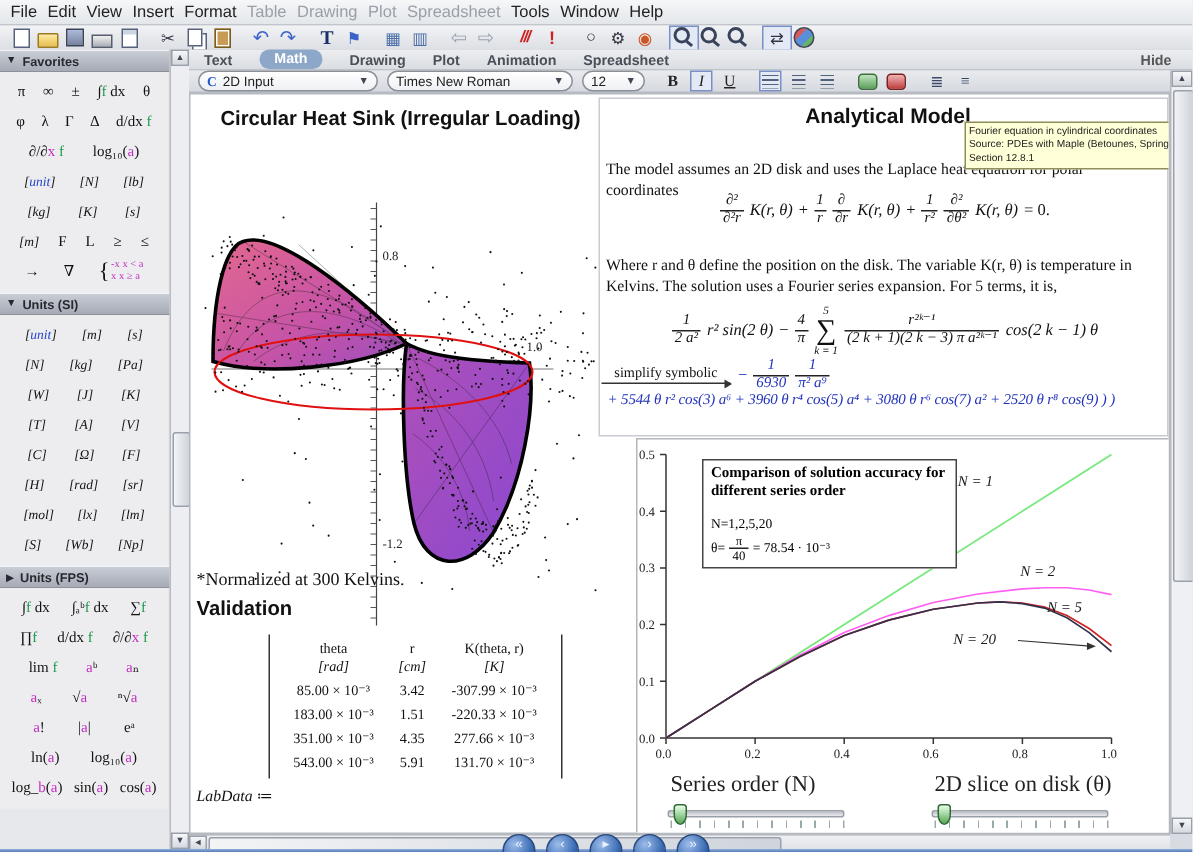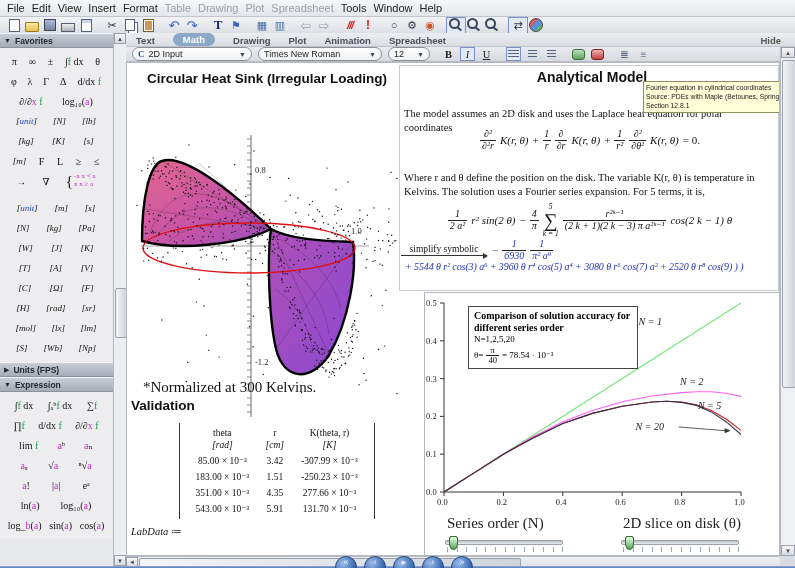--- a/index.html
+++ b/index.html
@@ -93,30 +93,30 @@
   .simp{display:flex;flex-direction:column;align-items:center;font-size:9.5px;color:#111;min-width:86px}
   .simp .arrline{width:100%;height:1px;background:#333;position:relative;margin-top:1px}
   .simp .arrline::after{content:"";position:absolute;right:-1px;top:-2.5px;border-left:5px solid #333;border-top:3px solid transparent;border-bottom:3px solid transparent}
   .blue{color:#2233bb}
   #result2{left:278px;top:198px;width:374px;font-size:10px;letter-spacing:-0.1px}
   
   #chart-frame{left:297px;top:229px;width:355px;height:264px;border:1px solid #b3b6bc;background:#fff}
   #chart-svg text{font-family:"Liberation Serif","DejaVu Serif",serif;font-size:8.5px;fill:#222}
   #legend{left:43px;top:13px;width:170px;border:1px solid #444;background:#fff;padding:3px 5px;box-sizing:border-box}
   #legend .lt{font-weight:bold;font-size:10px;line-height:1.15}
-  #legend .ls{font-size:9px;margin-top:1px}
+  #legend .ls{font-size:9px;margin-top:11px}
   #legend .lth{font-size:9px;display:flex;align-items:center;gap:3px;margin-top:2px}
   .clabel{position:absolute;font-style:italic;font-size:10px;color:#1a1a1a;white-space:nowrap}
   .sl-label{position:absolute;font-size:15px;color:#222;text-align:left;width:130px}
   .sl-track{position:absolute;height:3px;background:linear-gradient(#b9bdc4,#e8eaee);border:1px solid #9aa0a8;border-radius:2px}
   .sl-ticks{position:absolute;height:5px;background:repeating-linear-gradient(90deg,#9aa 0 1px,transparent 1px 9.6px)}
   .sl-thumb{position:absolute;width:7px;height:12px;background:linear-gradient(#e8ffe8,#57a857);border:1px solid #2e6b33;
             border-radius:3px 3px 60% 60%;top:-5px}
   
-  #footnote{left:16px;top:316px;font-size:15px;color:#111}
+  #footnote{left:4px;top:316px;font-size:12px;color:#111}
   #v-heading{left:4px;top:335px;font-size:13.5px;font-weight:bold;color:#111}
   #labdata-lbl{left:4px;top:462px;font-size:10.5px;font-style:italic;color:#111}
   #mtable{left:52px;top:360px;width:196px;border-left:1px solid #333;border-right:1px solid #333;padding:2px 4px;box-sizing:border-box}
   #mtable table{width:100%;border-collapse:collapse;font-size:9.5px;color:#111}
   #mtable td{text-align:center;padding:2.5px 1px;white-space:nowrap}
   #mtable .hd{}
   #mtable .un{font-style:italic;padding-top:0}
   
   #vscroll{left:780px;top:47px;width:15px;height:509px;background:#eef0f3;border-left:1px solid #b7bac0;box-sizing:border-box}
   #hscroll{left:126px;top:556px;width:654px;height:11px;background:linear-gradient(#eef0f3,#dfe2e7);border-top:1px solid #b7bac0;box-sizing:border-box}
@@ -246,20 +246,24 @@
       <div class="prow" data-name="palette-row">
         <span class="pitem" data-name="palette-button">→</span>
         <span class="pitem" data-name="palette-button">∇</span>
         <span class="pitem pw" data-name="palette-button">
           <span class="brace" data-name="brace-icon">{</span>
           <span class="lines" data-name="piecewise-lines">-x   x &lt; a
 x   x ≥ a</span>
         </span>
       </div>
     </div>
+    <div class="panel-h" data-name="panel-header-units-si-">
+      <span class="tri" data-name="collapse-triangle-icon">▼</span>
+      <span data-name="panel-title">Units (SI)</span>
+    </div>
     <div class="panel-b" data-name="panel-body">
       <div class="prow" data-name="palette-row">
         <span class="pitem unit" data-name="palette-button">[<span class="vb">unit</span>]</span>
         <span class="pitem unit" data-name="palette-button">[m]</span>
         <span class="pitem unit" data-name="palette-button">[s]</span>
       </div>
       <div class="prow" data-name="palette-row">
         <span class="pitem unit" data-name="palette-button">[N]</span>
         <span class="pitem unit" data-name="palette-button">[kg]</span>
         <span class="pitem unit" data-name="palette-button">[Pa]</span>
@@ -291,24 +295,20 @@
       </div>
       <div class="prow" data-name="palette-row">
         <span class="pitem unit" data-name="palette-button">[S]</span>
         <span class="pitem unit" data-name="palette-button">[Wb]</span>
         <span class="pitem unit" data-name="palette-button">[Np]</span>
       </div>
     </div>
     <div class="panel-h" data-name="panel-header-units-fps-">
       <span class="tri" data-name="expand-triangle-icon">▶</span>
       <span data-name="panel-title">Units (FPS)</span>
-    </div>
-    <div class="panel-h" data-name="panel-header-expression">
-      <span class="tri" data-name="collapse-triangle-icon">▼</span>
-      <span data-name="panel-title">Expression</span>
     </div>
     <div class="panel-b" data-name="panel-body">
       <div class="prow" data-name="palette-row">
         <span class="pitem" data-name="palette-button">∫<span class="vg">f</span> dx</span>
         <span class="pitem" data-name="palette-button">∫ₐᵇ<span class="vg">f</span> dx</span>
         <span class="pitem" data-name="palette-button">∑<span class="vg">f</span></span>
       </div>
       <div class="prow" data-name="palette-row">
         <span class="pitem" data-name="palette-button">∏<span class="vg">f</span></span>
         <span class="pitem" data-name="palette-button">d/dx <span class="vg">f</span></span>
@@ -1156,21 +1156,21 @@
             <td class="un" data-name="column-unit">[K]</td>
           </tr>
           <tr data-name="table-row">
             <td data-name="table-cell">85.00 × 10⁻³</td>
             <td data-name="table-cell">3.42</td>
             <td data-name="table-cell">-307.99 × 10⁻³</td>
           </tr>
           <tr data-name="table-row">
             <td data-name="table-cell">183.00 × 10⁻³</td>
             <td data-name="table-cell">1.51</td>
-            <td data-name="table-cell">-250.23 × 10⁻³</td>
+            <td data-name="table-cell">-220.33 × 10⁻³</td>
           </tr>
           <tr data-name="table-row">
             <td data-name="table-cell">351.00 × 10⁻³</td>
             <td data-name="table-cell">4.35</td>
             <td data-name="table-cell">277.66 × 10⁻³</td>
           </tr>
           <tr data-name="table-row">
             <td data-name="table-cell">543.00 × 10⁻³</td>
             <td data-name="table-cell">5.91</td>
             <td data-name="table-cell">131.70 × 10⁻³</td>

